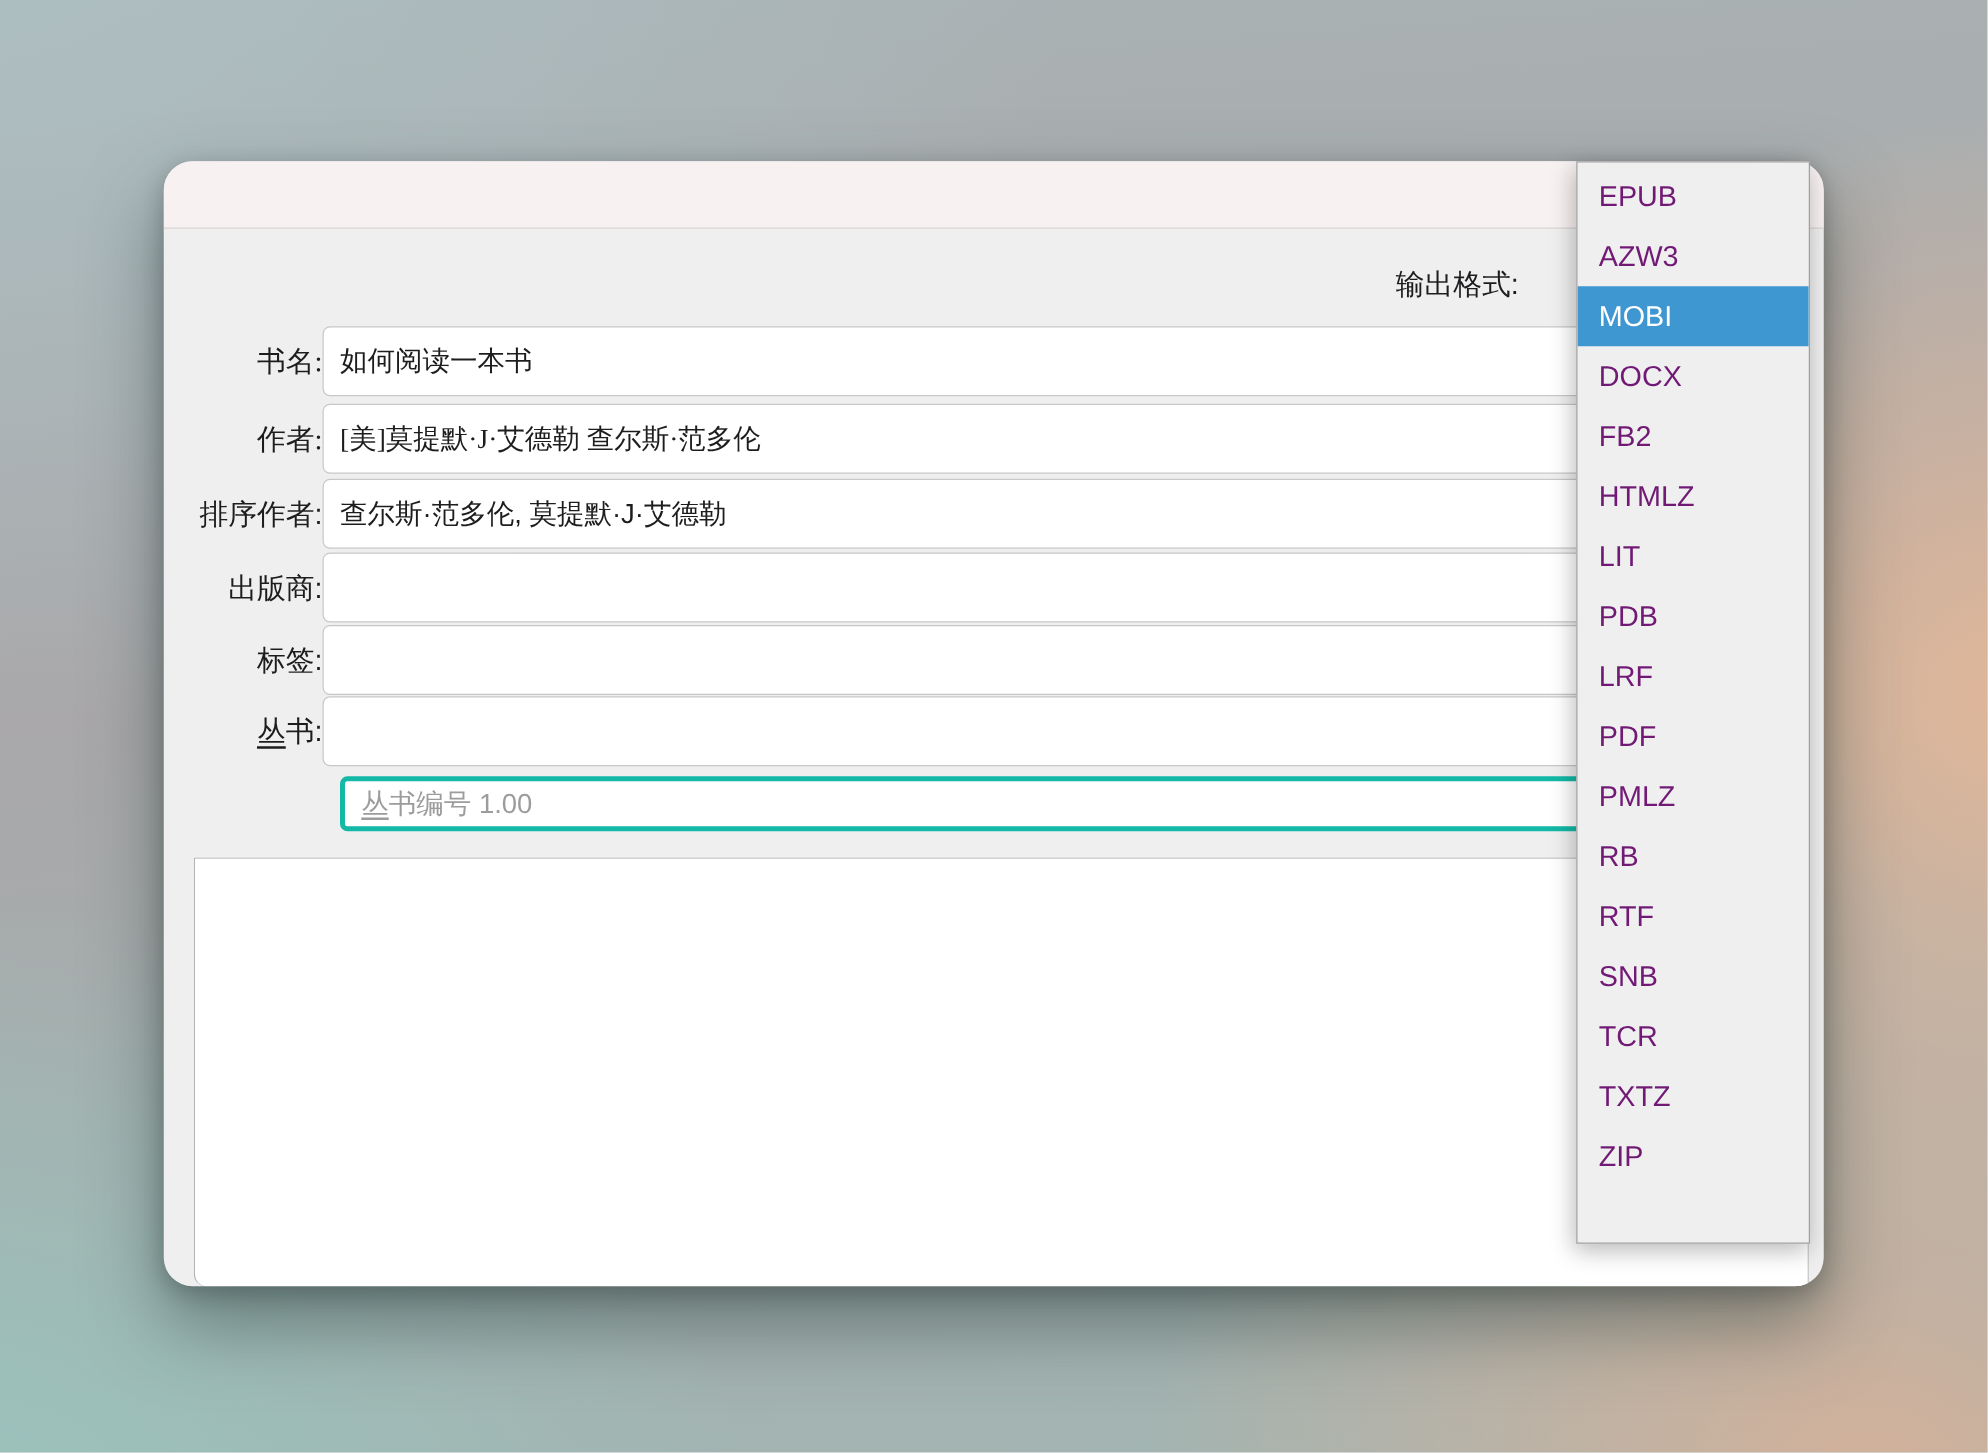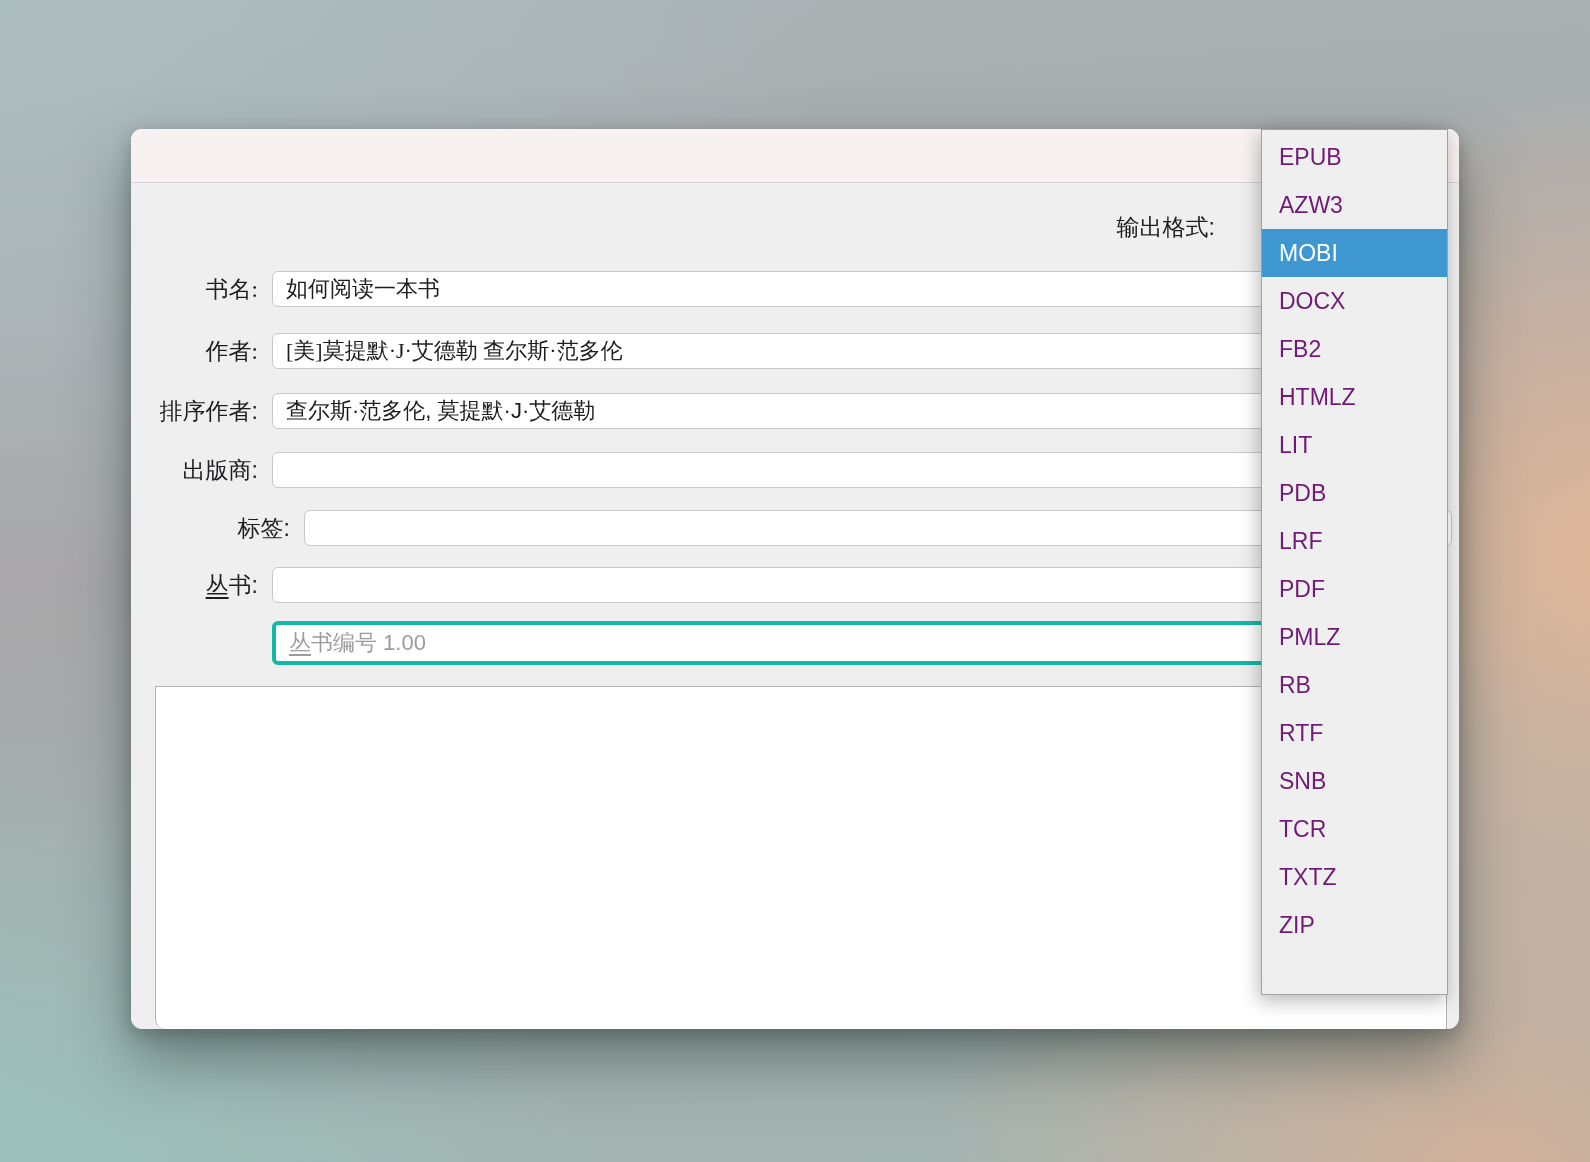--- a/index.html
+++ b/index.html
@@ -18,21 +18,21 @@
       radial-gradient(900px 760px at 102% 48%, rgba(228,184,152,0.95) 0%, rgba(228,184,152,0) 62%),
       radial-gradient(1000px 800px at 94% 102%, rgba(219,176,150,0.85) 0%, rgba(219,176,150,0) 58%),
       radial-gradient(1150px 950px at -6% 112%, rgba(152,199,191,0.95) 0%, rgba(152,199,191,0) 62%),
       radial-gradient(1250px 950px at -2% -8%, rgba(174,192,195,1) 0%, rgba(174,192,195,0) 72%),
       linear-gradient(176deg, #a9b2b4 0%, #a9a7a9 45%, #a2b5b2 100%);
   }
 
   
   .window {
     position:absolute; left:131px; top:129px; width:1328px; height:900px;
-    border-radius:11px; overflow:hidden;
+    border-radius:23px; overflow:hidden;
     background:var(--panel, #f0eff0);
     box-shadow: 0 30px 60px rgba(42,62,60,0.50), 0 6px 18px rgba(0,0,0,0.22);
   }
   .titlebar {
     position:absolute; left:0; top:0; right:0; height:54px;
     background:var(--titlebar, #f8f1f2);
     border-bottom:1px solid #d7d3d4;
   }
   .content { position:absolute; left:0; top:55px; right:0; bottom:0; }
 
@@ -40,21 +40,21 @@
     position:absolute; top:28px; right:244px;
     font-size:23px; color:#1d1d1f; white-space:nowrap;
   }
 
   .row { position:absolute; left:0; height:46px; display:flex; align-items:center; }
   .flabel {
     position:absolute; left:0; width:127px; text-align:right;
     font-size:23px; color:#1d1d1f; white-space:nowrap;
   }
   .finput {
-    position:absolute; left:141px; width:1148px; height:36px;
+    position:absolute; left:127px; width:1148px; height:56px;
     background:#ffffff; border:1px solid #c9c7c8; border-radius:6px;
     font-family:inherit; font-size:22px; color:#1d1d1f;
     padding:0 13px; outline:none;
   }
   .u { text-decoration:underline; text-underline-offset:4px; }
 
   .series-index {
     position:absolute; left:141px; top:437px; width:1148px; height:44px;
     background:#ffffff; border:4px solid #14b8a6; border-radius:6px;
     display:flex; align-items:center; padding:0 13px;
@@ -102,21 +102,21 @@
             <input class="finput" type="text" value="[美]莫提默·J·艾德勒 查尔斯·范多伦" style="">
           </div>
           <div class="row" style="top: 204px; right: 0px;">
             <label class="flabel">排序作者:</label>
             <input class="finput" type="text" value="查尔斯·范多伦, 莫提默·J·艾德勒" style="">
           </div>
           <div class="row" style="top: 263px; right: 0px;">
             <label class="flabel">出版商:</label>
             <input class="finput" type="text" value="" style="">
           </div>
-          <div class="row" style="top: 321px; right: 0px; margin-left: 32px;">
+          <div class="row" style="top: 321px; right: 0px;">
             <label class="flabel">标签:</label>
             <input class="finput" type="text" value="" style="">
           </div>
           <div class="row" style="top: 378px; right: 0px;">
             <label class="flabel"><span class="u">丛</span><span>书:</span></label>
             <input class="finput" type="text" value="" style="">
           </div>
         </div>
 
       <div class="series-index">

